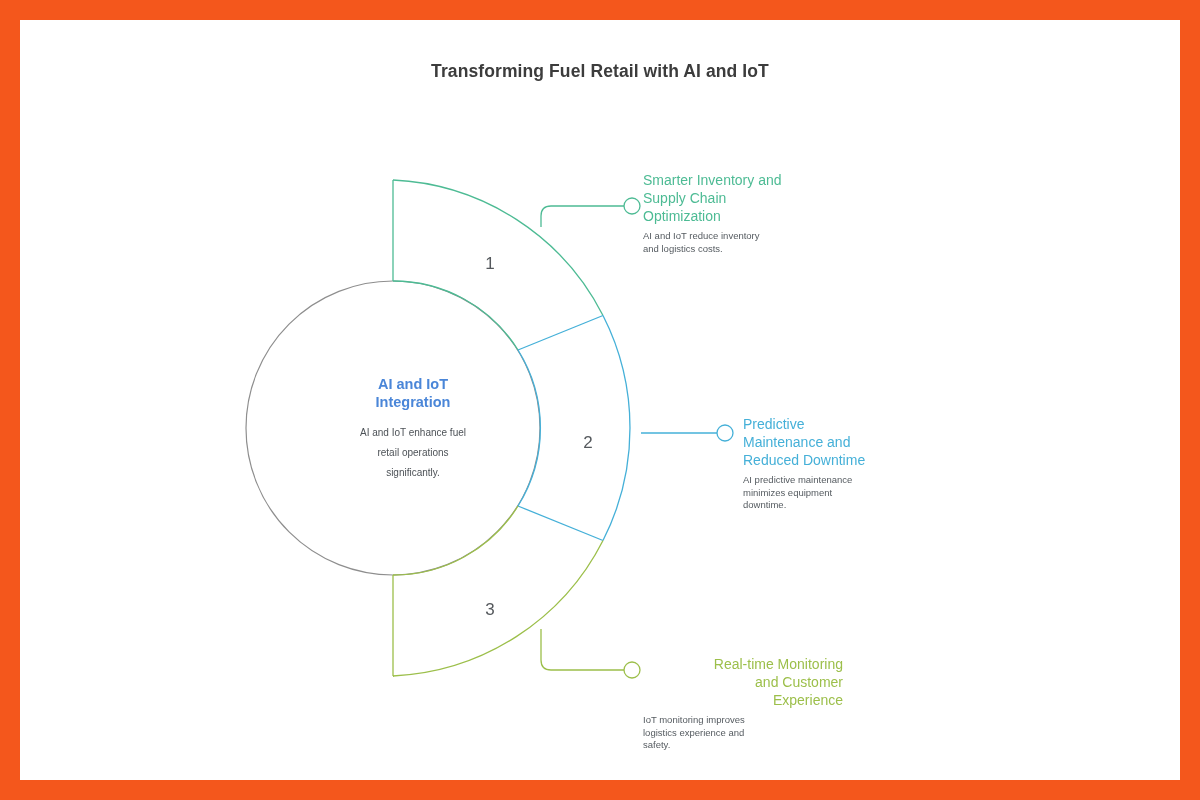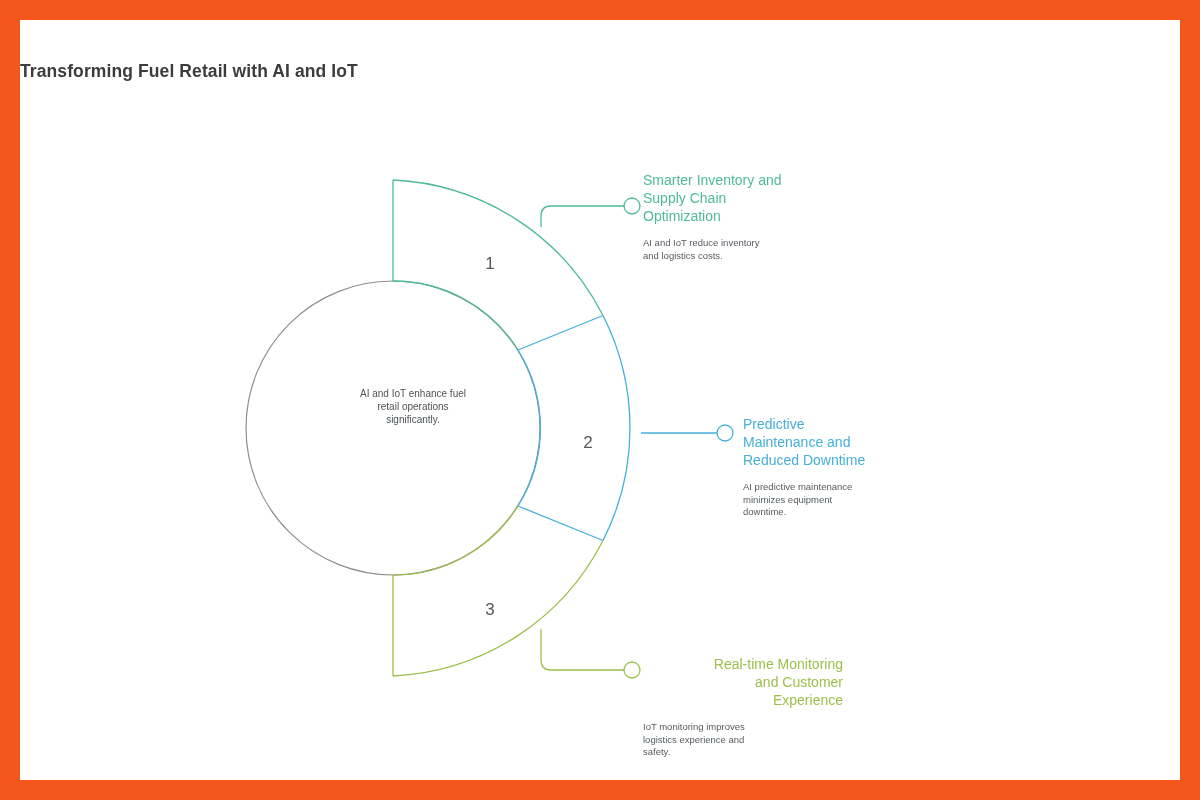--- a/index.html
+++ b/index.html
@@ -12,42 +12,42 @@
   #frame {
     position:absolute;
     left:20px; top:20px;
     width:1160px; height:760px;
     background:#ffffff;
   }
   #title {
     position:absolute;
     left:0; top:41px;
     width:1160px;
-    text-align:left;
+    text-align:center;
     font-size:17.5px;
     font-weight:bold;
     color:#3c3c3c;
     letter-spacing:.1px;
   }
   #canvas {
     position:absolute;
     left:0; top:0;
     width:1160px; height:760px;
   }
   svg { position:absolute; left:0; top:0; }
 
   .lbl { position:absolute; }
   .lbl-title {
     font-size:14px;
     line-height:18px;
     font-weight:normal;
     white-space:pre-line;
   }
   .lbl-desc {
-    margin-top:12px;
+    margin-top:5px;
     font-size:9.5px;
     line-height:12.5px;
     color:#555b60;
     white-space:pre-line;
   }
   #hub {
     position:absolute;
     left:273px; top:355px;
     width:240px;
     text-align:center;
@@ -55,21 +55,21 @@
   #hub-title {
     font-size:14.5px;
     line-height:18px;
     font-weight:bold;
     color:#4a86d8;
     white-space:pre-line;
   }
   #hub-desc {
     margin-top:12px;
     font-size:10px;
-    line-height:13px;
+    line-height:20px;
     color:#4d5257;
     white-space:pre-line;
   }
   .seg-num {
     position:absolute;
     font-size:17px;
     color:#55595d;
     text-align:center;
     width:40px;
   }
@@ -114,20 +114,22 @@
 
       <line x1="373" y1="555" x2="373" y2="656" stroke="#9cbf4a" stroke-width="1.3"></line>
 
       <line x1="373" y1="656" x2="374" y2="656" stroke="#9cbf4a" stroke-width="1.3"></line>
 
       <path d="M 521 609 L 521 640 Q 521 650 531 650 L 605 650" fill="none" stroke="#9cbf4a" stroke-width="1.3"></path>
       <circle cx="612" cy="650" r="8" fill="#ffffff" stroke="#9cbf4a" stroke-width="1.3"></circle>
     </svg>
 
     <div id="hub">
+      <div id="hub-title">AI and IoT
+Integration</div>
       <div id="hub-desc">AI and IoT enhance fuel
 retail operations
 significantly.</div>
     </div>
 
     <div class="seg-num" style="left:450px; top:234px;">1</div>
     <div class="seg-num" style="left:548px; top:413px;">2</div>
     <div class="seg-num" style="left:450px; top:580px;">3</div>
 
     <div class="lbl" style="left:623px; top:151px; width:200px;">

